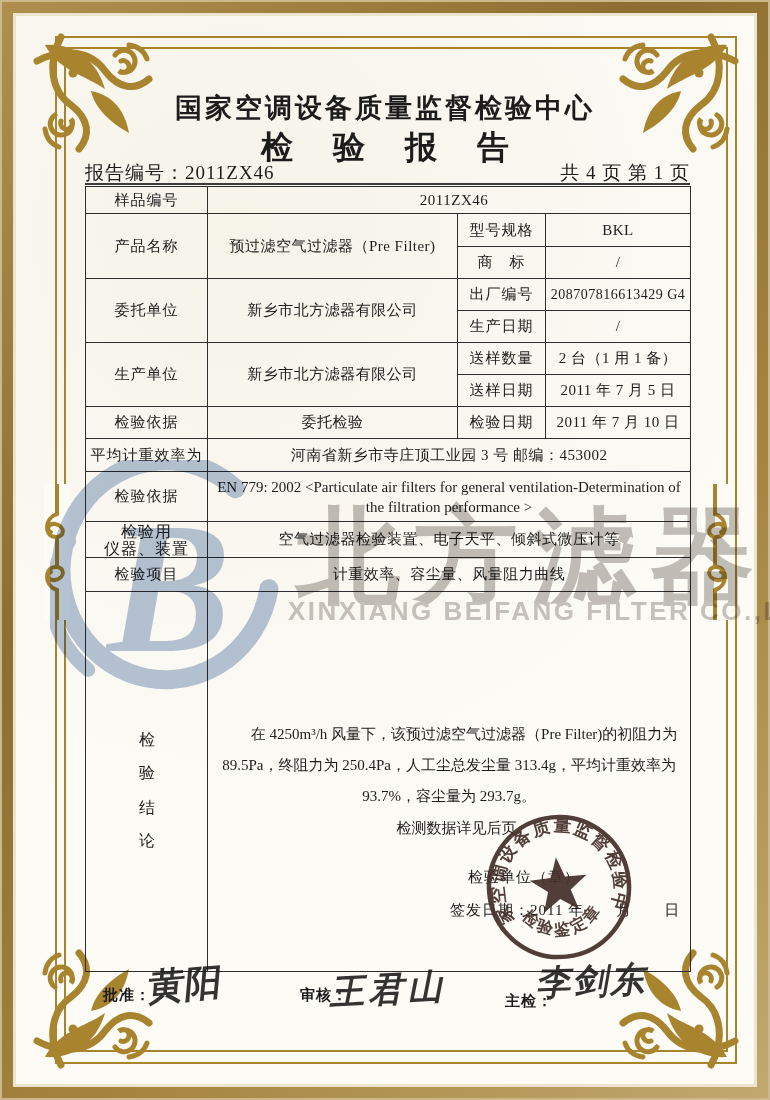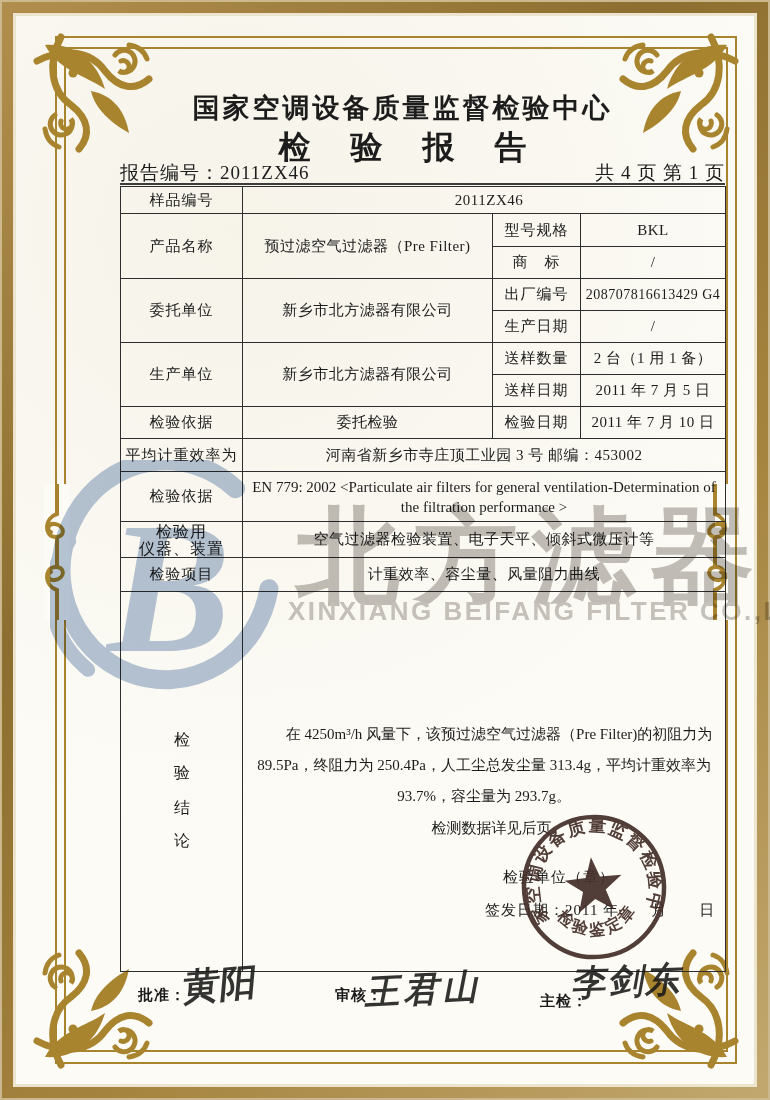--- a/index.html
+++ b/index.html
@@ -25,21 +25,21 @@
 
   
   .wm{position:absolute;inset:0;z-index:3;mix-blend-mode:multiply;pointer-events:none;}
   .wm-logo{position:absolute;left:50px;top:460px;width:238px;height:248px;}
   .wm-cjk{position:absolute;left:296px;top:488px;font-family:"Liberation Sans","DejaVu Sans",sans-serif;
           font-weight:900;font-size:104px;letter-spacing:14px;color:#c3c0bd;white-space:nowrap;}
   .wm-latin{position:absolute;left:288px;top:596px;font-family:"Liberation Sans","DejaVu Sans",sans-serif;
           font-weight:bold;font-size:26px;letter-spacing:2.5px;color:#c8c5c2;white-space:nowrap;}
 
   
-  .content{position:absolute;inset:0;z-index:2;color:#1c1c1c;margin-left:35px;}
+  .content{position:absolute;inset:0;z-index:2;color:#1c1c1c;}
   .h-center{position:absolute;top:90px;left:0;width:100%;text-align:center;
             font-size:27px;font-weight:bold;letter-spacing:3px;}
   .h-title{position:absolute;top:126px;left:0;width:100%;text-align:center;
            font-size:32px;font-weight:bold;letter-spacing:16px;text-indent:16px;}
   .meta-row{position:absolute;left:85px;top:160px;width:605px;height:23px;
             border-bottom:2px solid #3c3c3c;display:flex;justify-content:space-between;
             font-size:19px;}
   .meta-row .mr{letter-spacing:1px;}
 
   table.rep{position:absolute;left:85px;top:186px;width:605px;border-collapse:collapse;table-layout:fixed;}

